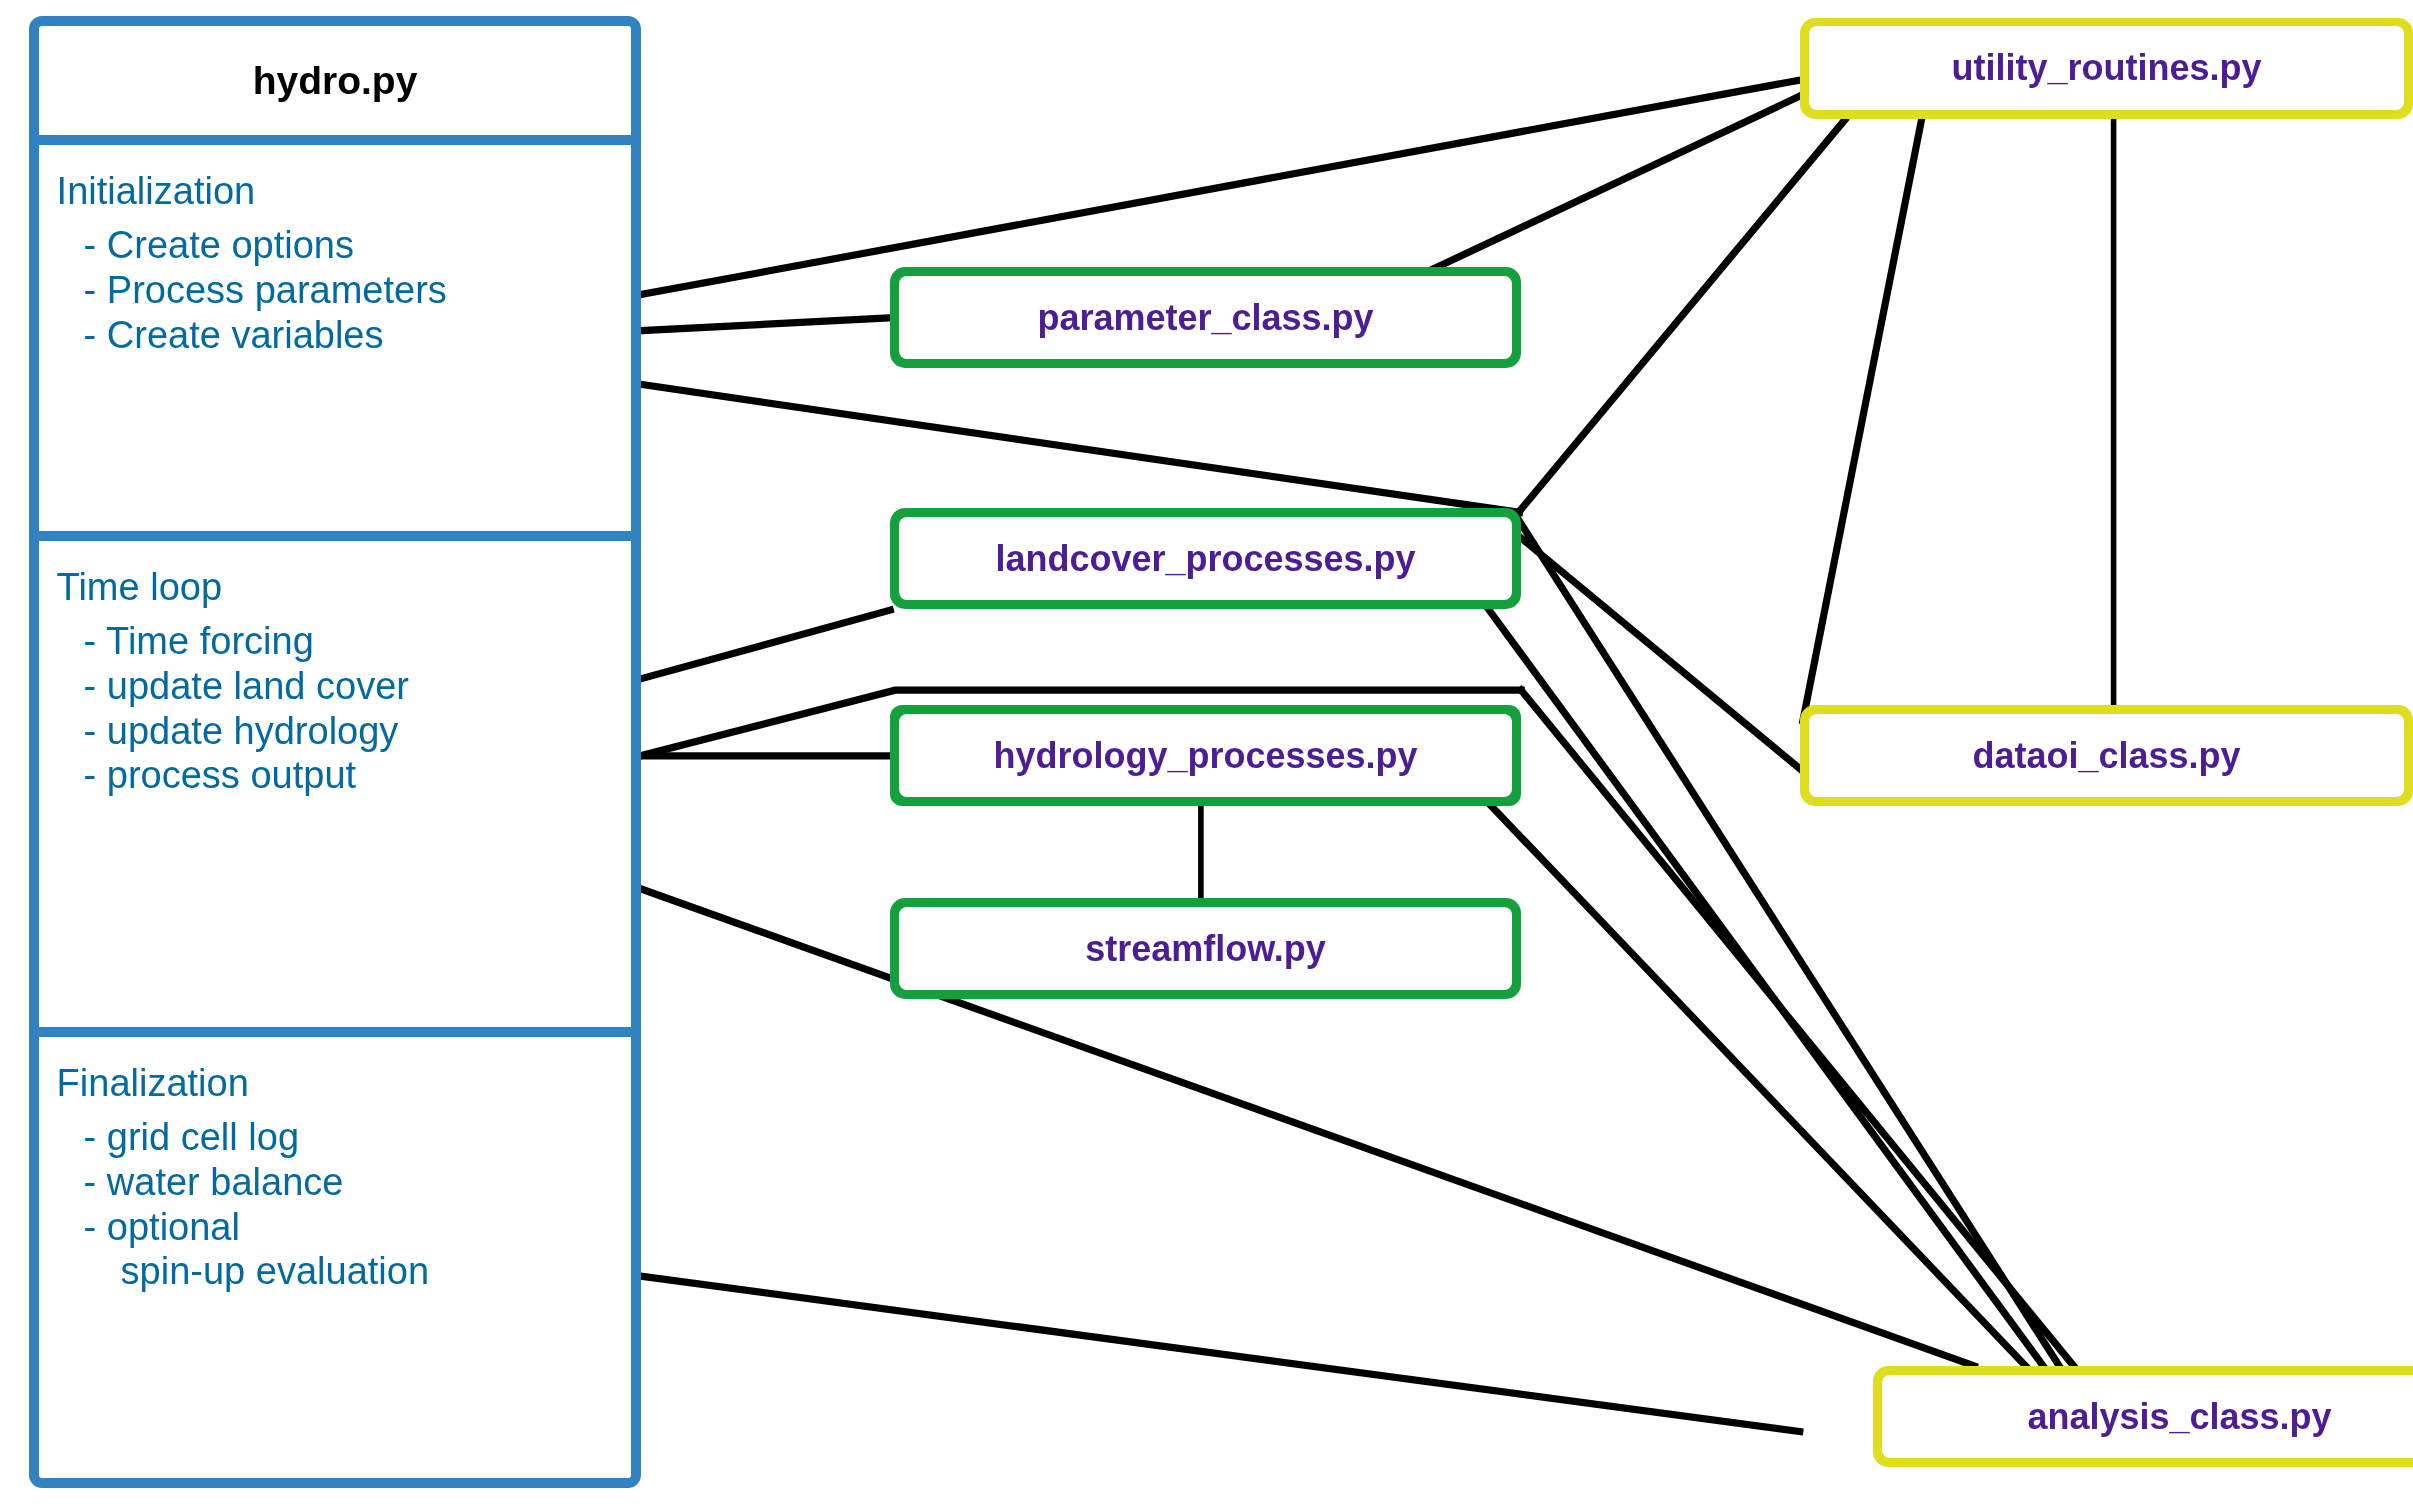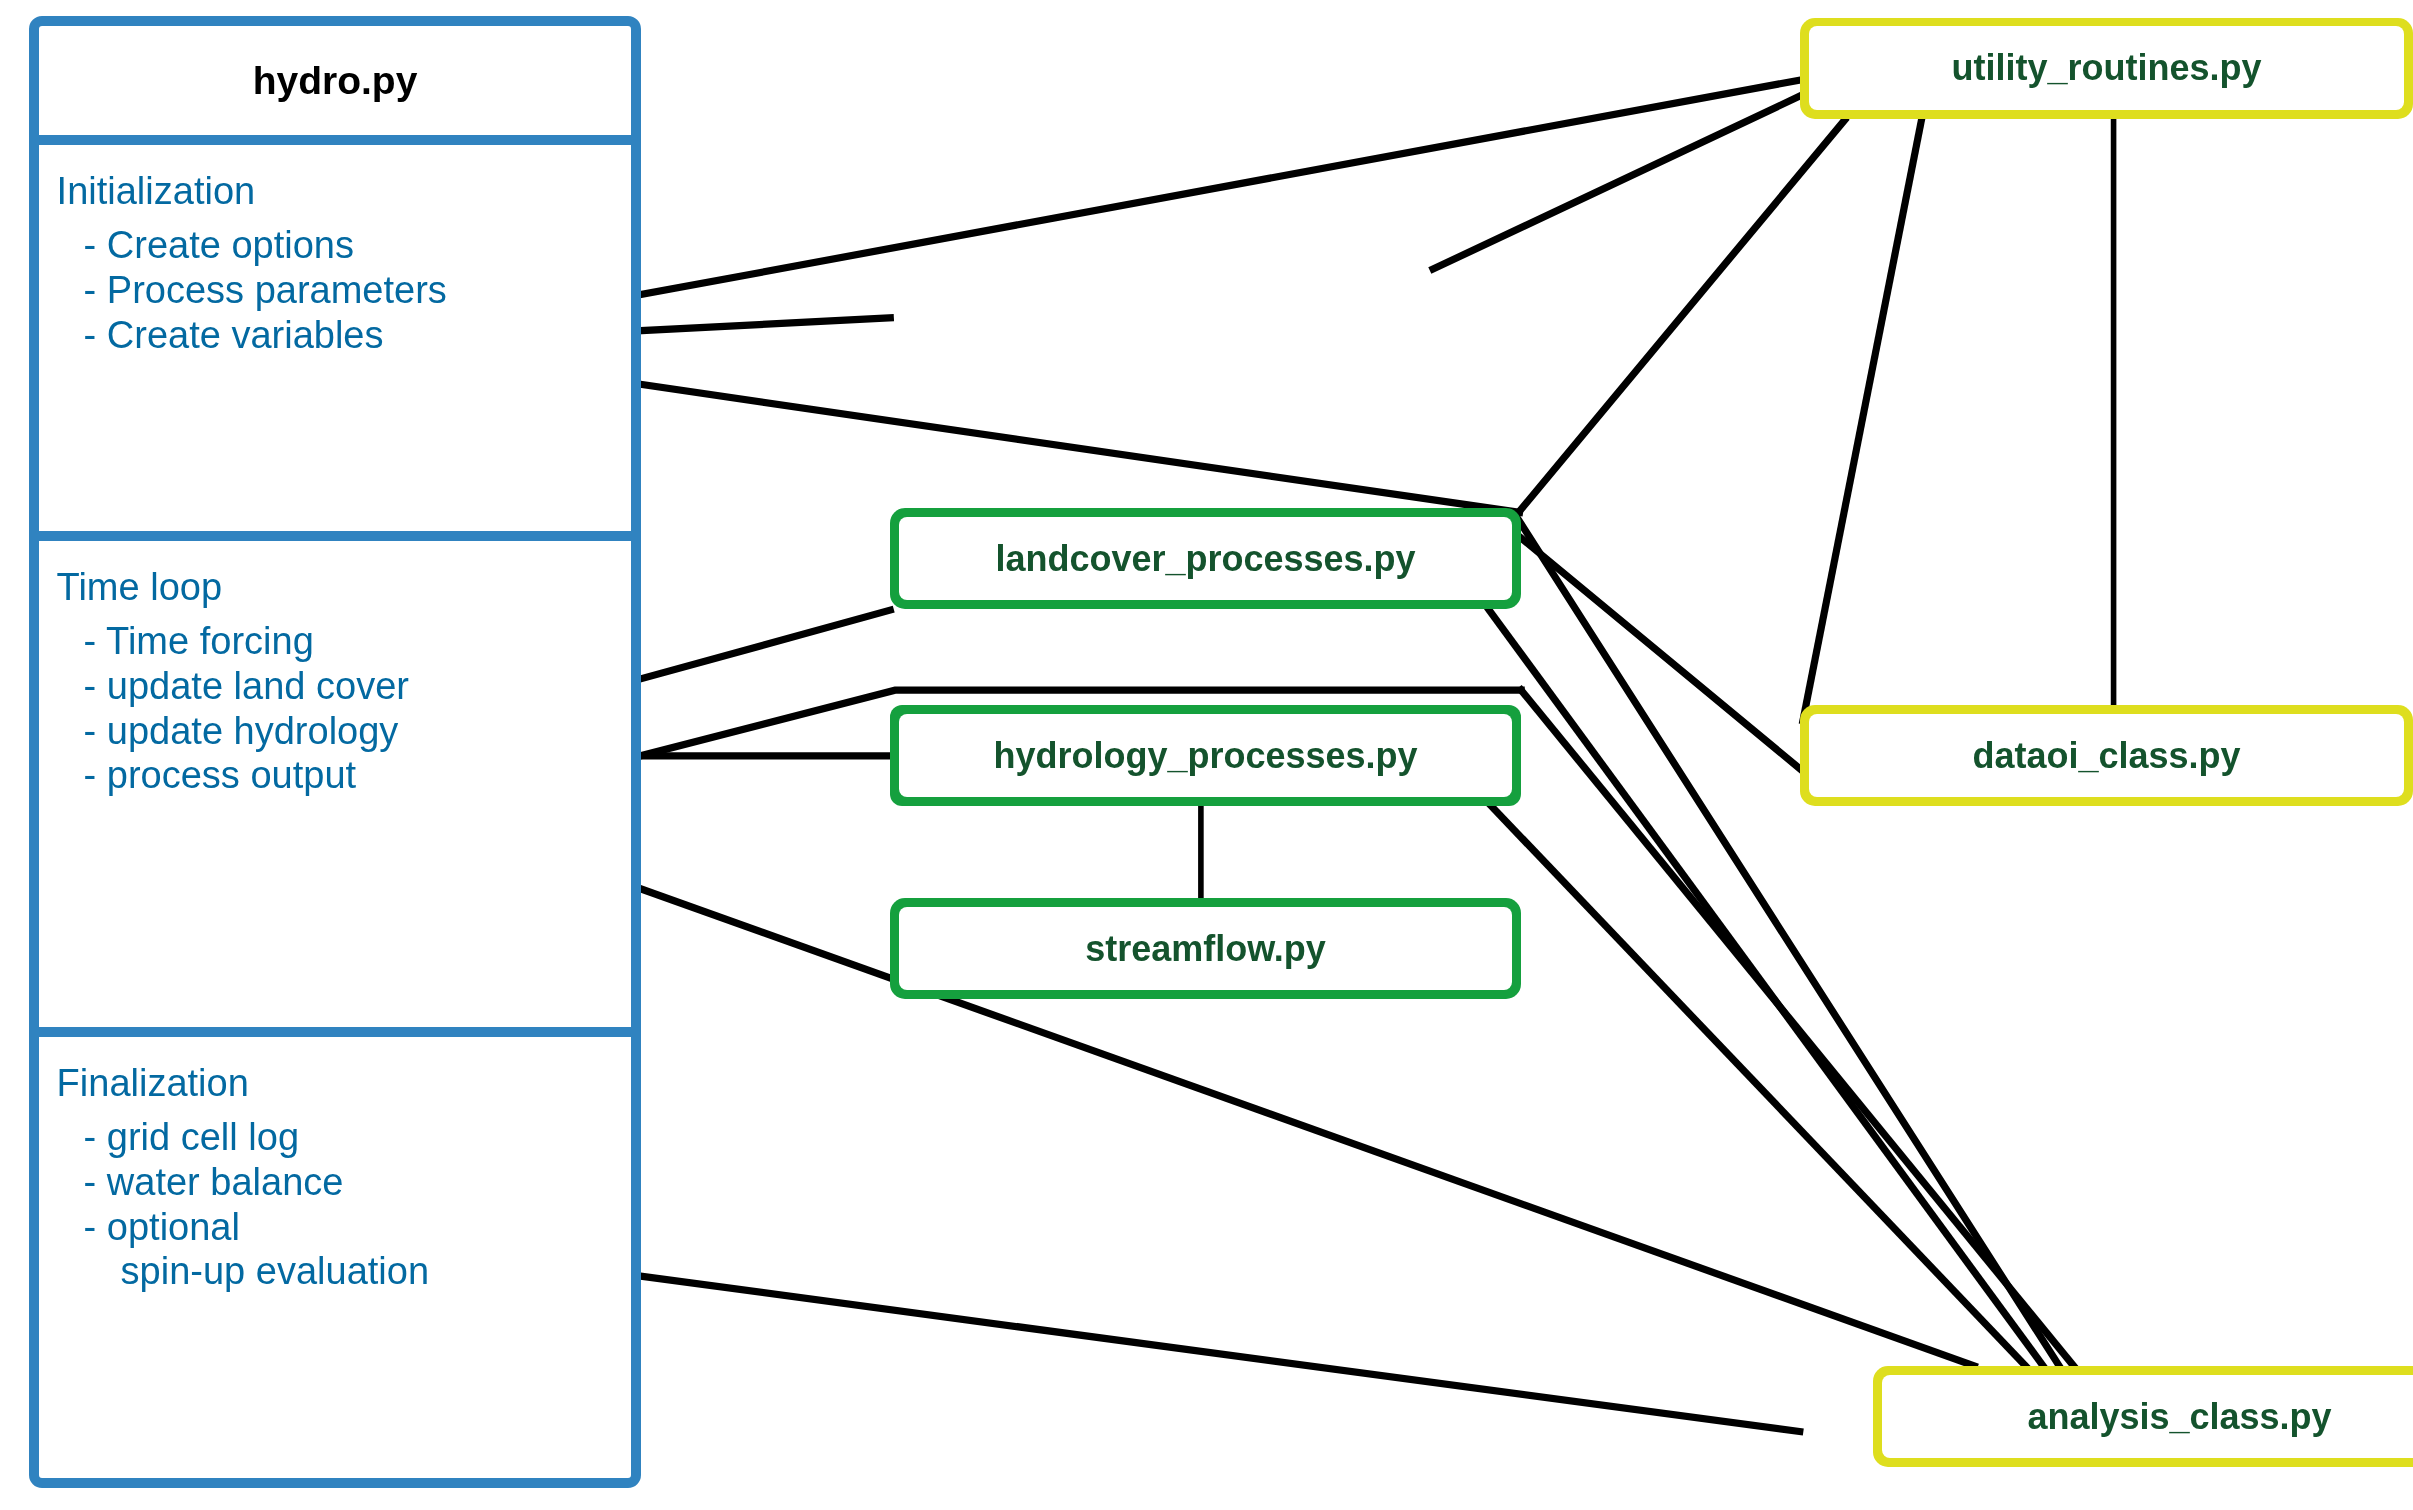--- a/index.html
+++ b/index.html
@@ -95,21 +95,21 @@
     width: 100%;
     height: 100%;
     box-sizing: border-box;
     background: #ffffff;
     border-radius: 8px;
     display: flex;
     align-items: center;
     justify-content: center;
     font-size: 36px;
     font-weight: bold;
-    color: #14532d;
+    color: #4c1d95;
     white-space: nowrap;
   }
   .node.green { background: #15A03E; }
   .node.yellow { background: #DEDE1E; }
 
   
   #node-parameter_class     { left: 890px; top: 267px;  width: 631px; height: 101px; }
   #node-landcover_processes { left: 890px; top: 508px;  width: 631px; height: 101px; }
   #node-hydrology_processes { left: 890px; top: 705px;  width: 631px; height: 101px; border-radius: 12px; }
   #node-streamflow          { left: 890px; top: 898px; width: 631px; height: 101px; }
@@ -190,20 +190,23 @@
       <div class="sec-head">Finalization</div>
       <ul class="sec-list">
         <li>- grid cell log</li>
         <li>- water balance</li>
         <li>- optional</li>
         <li class="cont">spin-up evaluation</li>
       </ul>
     </div>
   </div>
 
+  <div class="node green" id="node-parameter_class">
+    <div class="inner">parameter_class.py</div>
+  </div>
 
   <div class="node green" id="node-landcover_processes">
     <div class="inner">landcover_processes.py</div>
   </div>
 
   <div class="node green" id="node-hydrology_processes">
     <div class="inner">hydrology_processes.py</div>
   </div>
 
   <div class="node green" id="node-streamflow">

